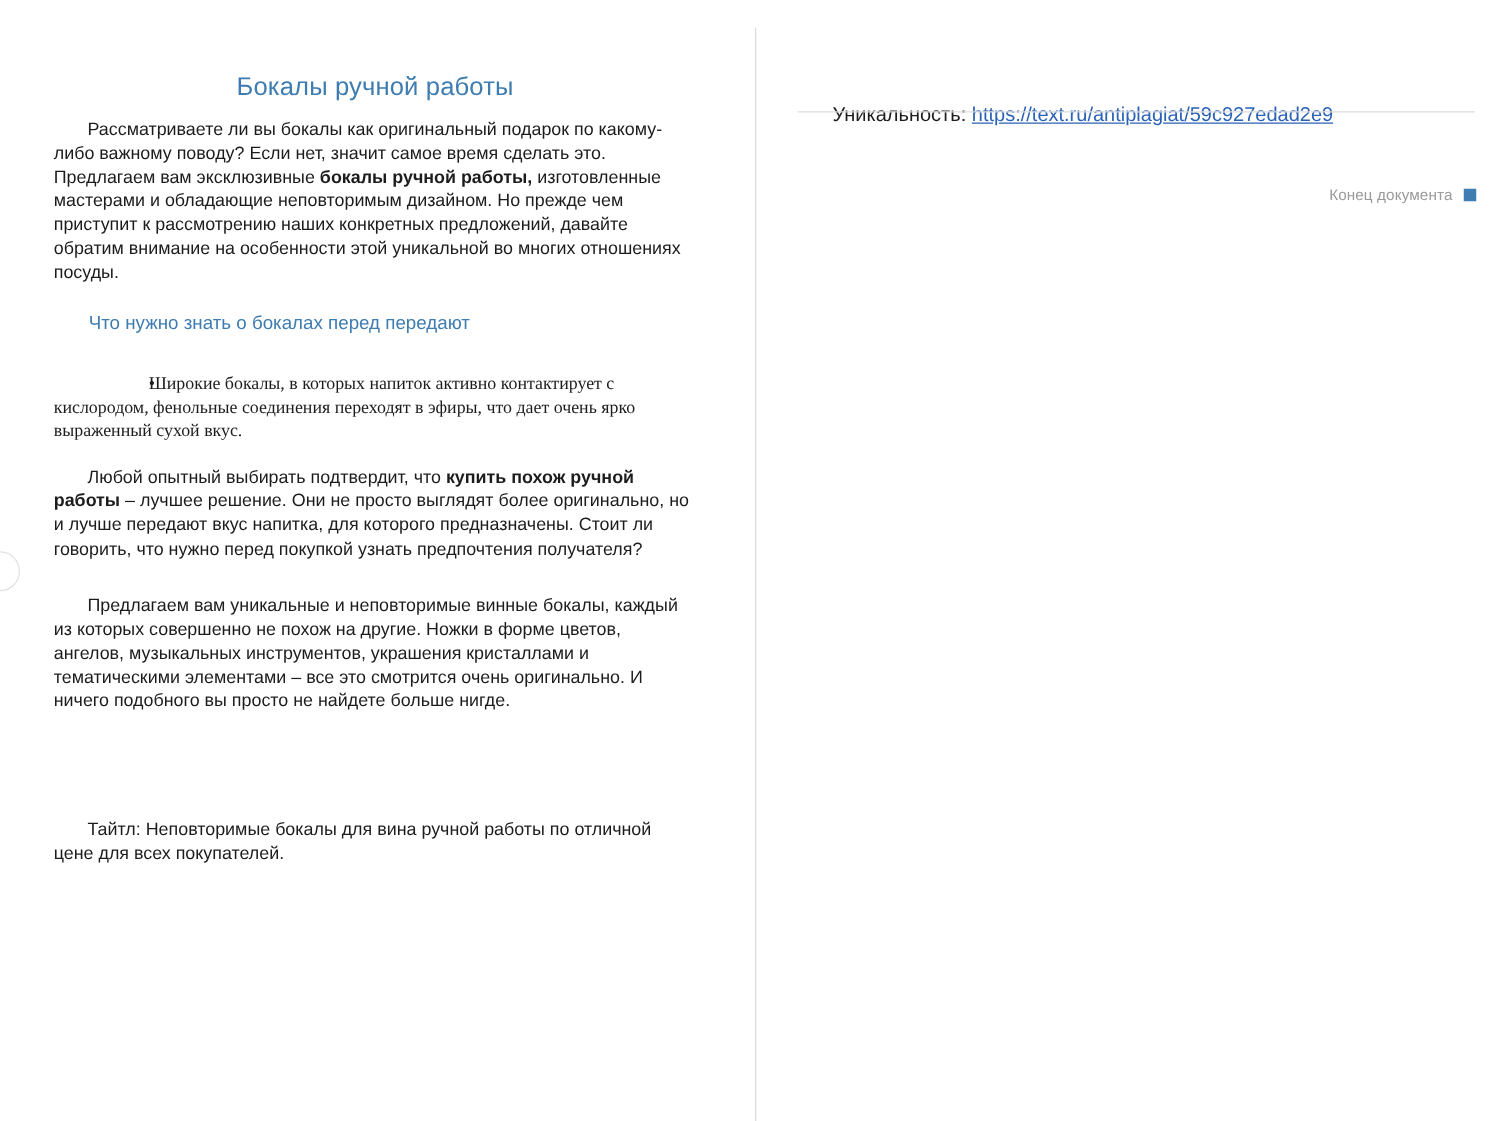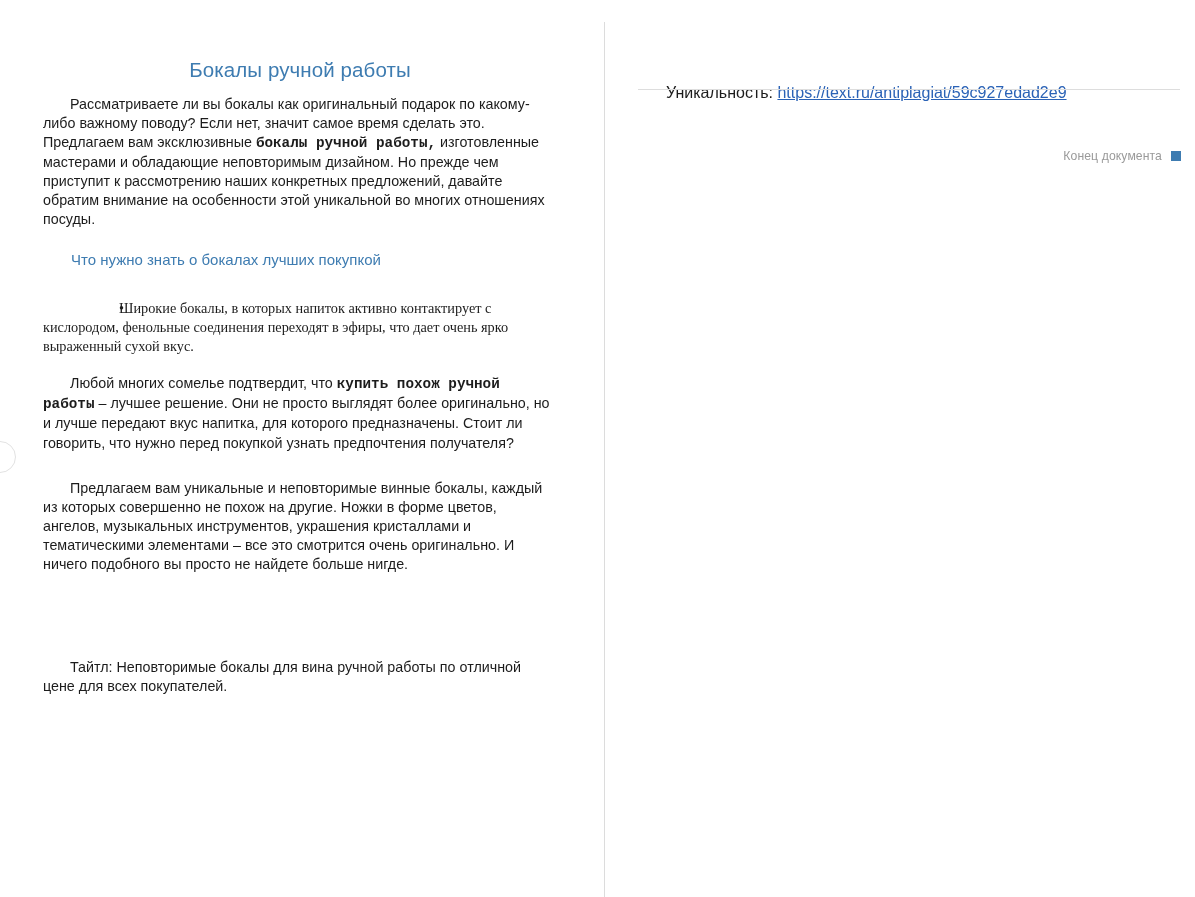--- a/index.html
+++ b/index.html
@@ -78,21 +78,21 @@
 
   p.para {
     font-size: 14.3px;
     line-height: 19.1px;
     margin: 0;
     text-indent: 27px;
     color: #1c1c1c;
     text-align: left;
   }
 
-  p.para b { font-weight: bold; font-family: Liberation Mono, monospace; }
+  p.para b { font-weight: bold; }
 
   ul.bullets {
     list-style: none;
     margin: 0;
     padding: 0;
     font-family: Liberation Serif, serif;
   }
 
   ul.bullets li {
     font-size: 14.3px;
@@ -200,34 +200,34 @@
     <h1 class="doc-title">Бокалы ручной работы</h1>
 
     <div class="sp-12"></div>
 
     <div class="doc-body">
 
       <p class="para"><span>Рассматриваете ли вы бокалы как оригинальный подарок по какому-либо важному поводу? Если нет, значит самое время сделать это. Предлагаем вам эксклюзивные </span><b>бокалы ручной работы,</b><span> изготовленные мастерами и обладающие неповторимым дизайном. Но прежде чем приступит к рассмотрению наших конкретных предложений, давайте обратим внимание на особенности этой уникальной во многих отношениях посуды.</span></p>
 
       <div class="sp-20"></div>
 
-      <h2 class="doc-h2">Что нужно знать о бокалах лучших покупкой</h2>
+      <h2 class="doc-h2">Что нужно знать о бокалах перед передают</h2>
 
       <div class="sp-10"></div>
 
 
       <div class="sp-18"></div>
 
       <ul class="bullets">
         <li><span class="bullet-glyph">•</span><span>Широкие бокалы, в которых напиток активно контактирует с кислородом, фенольные соединения переходят в эфиры, что дает очень ярко выраженный сухой вкус.</span></li>
       </ul>
 
       <div class="sp-18"></div>
 
-      <p class="para"><span>Любой многих сомелье подтвердит, что </span><b>купить похож ручной работы</b><span> – лучшее решение. Они не просто выглядят более оригинально, но и лучше передают вкус напитка, для которого предназначены. Стоит ли говорить, что нужно перед покупкой узнать предпочтения получателя?</span></p>
+      <p class="para"><span>Любой опытный выбирать подтвердит, что </span><b>купить похож ручной работы</b><span> – лучшее решение. Они не просто выглядят более оригинально, но и лучше передают вкус напитка, для которого предназначены. Стоит ли говорить, что нужно перед покупкой узнать предпочтения получателя?</span></p>
 
       <div class="sp-16"></div>
 
 
       <div class="sp-10"></div>
 
       <p class="para">Предлагаем вам уникальные и неповторимые винные бокалы, каждый из которых совершенно не похож на другие. Ножки в форме цветов, ангелов, музыкальных инструментов, украшения кристаллами и тематическими элементами – все это смотрится очень оригинально. И ничего подобного вы просто не найдете больше нигде.</p>
 
       <div class="sp-18"></div>
 

